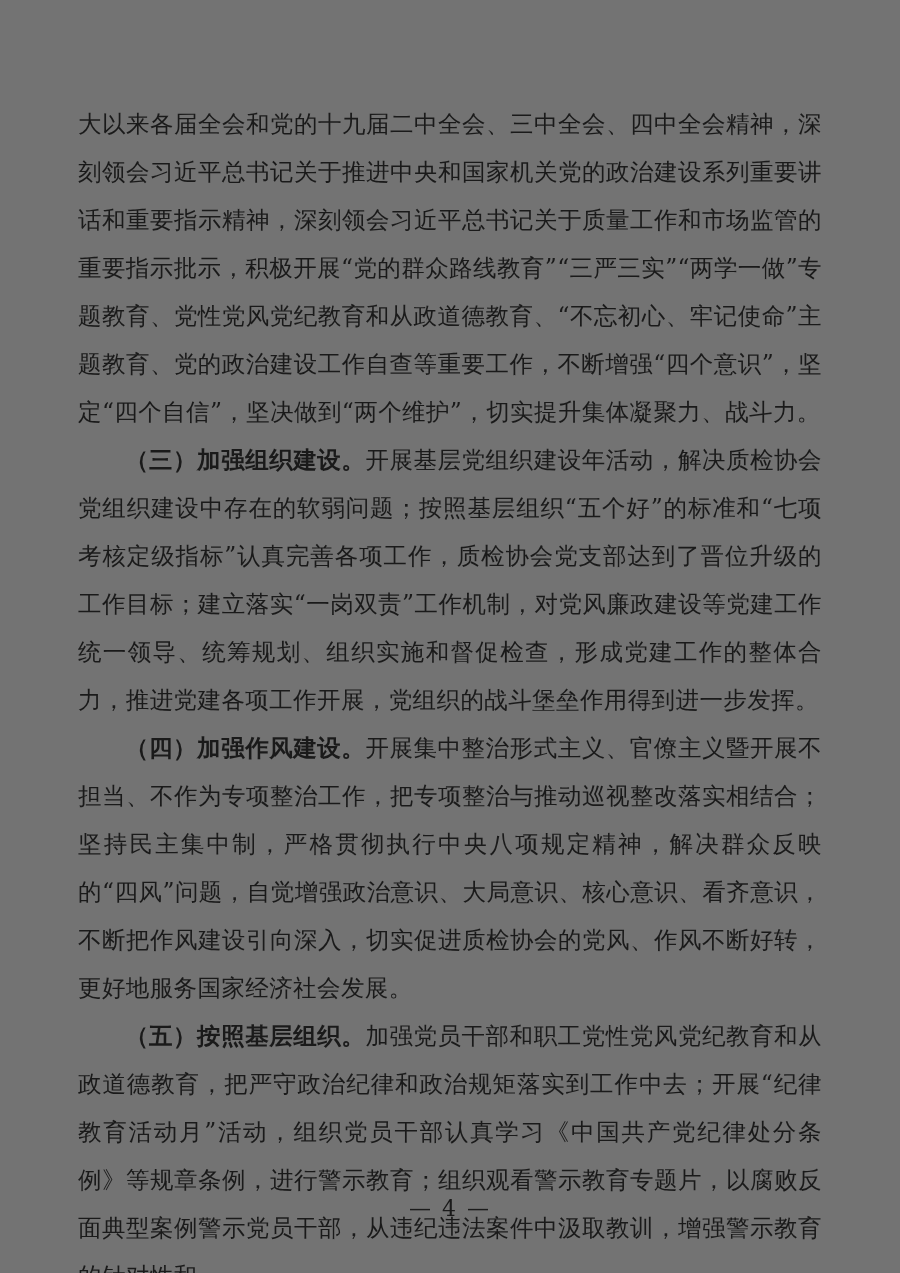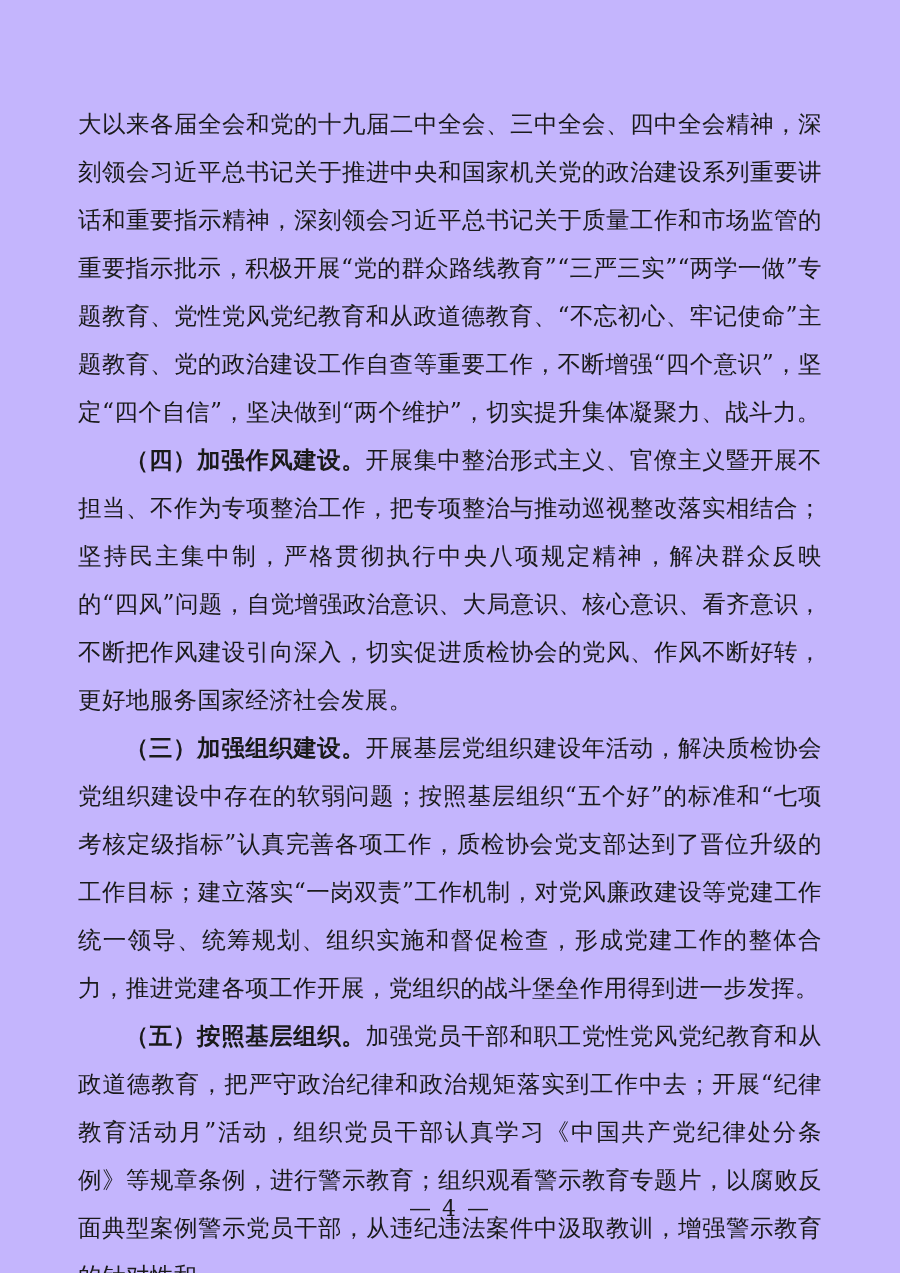--- a/index.html
+++ b/index.html
@@ -5,21 +5,21 @@
   html, body {
     margin: 0;
     padding: 0;
     background: #ffffff;
   }
   .page {
     position: relative;
     width: 900px;
     height: 1273px;
     margin: 0 auto;
-    background: #c4b5fd;
+    background: #737373;
     box-sizing: border-box;
     padding: 100px 78px 60px 78px;
     font-family: "DejaVu Serif", "Liberation Serif", serif;
     color: #1a1a1a;
     overflow: hidden;
   }
   .doc-body {
     font-size: 23.5px;
     line-height: 48px;
     text-align: justify;
@@ -52,25 +52,25 @@
 <body>
 
 <div class="page">
   <div class="doc-body">
 
     <p class="para">
       <span>大以来各届全会和党的十九届二中全会、三中全会、四中全会精神，深刻领会习近平总书记关于推进中央和国家机关党的政治建设系列重要讲话和重要指示精神，深刻领会习近平总书记关于质量工作和市场监管的重要指示批示，积极开展“党的群众路线教育”“三严三实”“两学一做”专题教育、党性党风党纪教育和从政道德教育、“不忘初心、牢记使命”主题教育、党的政治建设工作自查等重要工作，不断增强“四个意识”，坚定“四个自信”，坚决做到“两个维护”，切实提升集体凝聚力、战斗力。</span>
     </p>
 
     <p class="para indent">
-      <span class="lead">（四）加强作风建设。</span><span>开展集中整治形式主义、官僚主义暨开展不担当、不作为专项整治工作，把专项整治与推动巡视整改落实相结合；坚持民主集中制，严格贯彻执行中央八项规定精神，解决群众反映的“四风”问题，自觉增强政治意识、大局意识、核心意识、看齐意识，不断把作风建设引向深入，切实促进质检协会的党风、作风不断好转，更好地服务国家经济社会发展。</span>
+      <span class="lead">（三）加强组织建设。</span><span>开展基层党组织建设年活动，解决质检协会党组织建设中存在的软弱问题；按照基层组织“五个好”的标准和“七项考核定级指标”认真完善各项工作，质检协会党支部达到了晋位升级的工作目标；建立落实“一岗双责”工作机制，对党风廉政建设等党建工作统一领导、统筹规划、组织实施和督促检查，形成党建工作的整体合力，推进党建各项工作开展，党组织的战斗堡垒作用得到进一步发挥。</span>
     </p>
 
     <p class="para indent">
-      <span class="lead">（三）加强组织建设。</span><span>开展基层党组织建设年活动，解决质检协会党组织建设中存在的软弱问题；按照基层组织“五个好”的标准和“七项考核定级指标”认真完善各项工作，质检协会党支部达到了晋位升级的工作目标；建立落实“一岗双责”工作机制，对党风廉政建设等党建工作统一领导、统筹规划、组织实施和督促检查，形成党建工作的整体合力，推进党建各项工作开展，党组织的战斗堡垒作用得到进一步发挥。</span>
+      <span class="lead">（四）加强作风建设。</span><span>开展集中整治形式主义、官僚主义暨开展不担当、不作为专项整治工作，把专项整治与推动巡视整改落实相结合；坚持民主集中制，严格贯彻执行中央八项规定精神，解决群众反映的“四风”问题，自觉增强政治意识、大局意识、核心意识、看齐意识，不断把作风建设引向深入，切实促进质检协会的党风、作风不断好转，更好地服务国家经济社会发展。</span>
     </p>
 
     <p class="para indent">
       <span class="lead">（五）按照基层组织。</span><span>加强党员干部和职工党性党风党纪教育和从政道德教育，把严守政治纪律和政治规矩落实到工作中去；开展“纪律教育活动月”活动，组织党员干部认真学习《中国共产党纪律处分条例》等规章条例，进行警示教育；组织观看警示教育专题片，以腐败反面典型案例警示党员干部，从违纪违法案件中汲取教训，增强警示教育的针对性和</span>
     </p>
 
   </div>
 
   <div class="page-number">— 4 —</div>
 </div>

